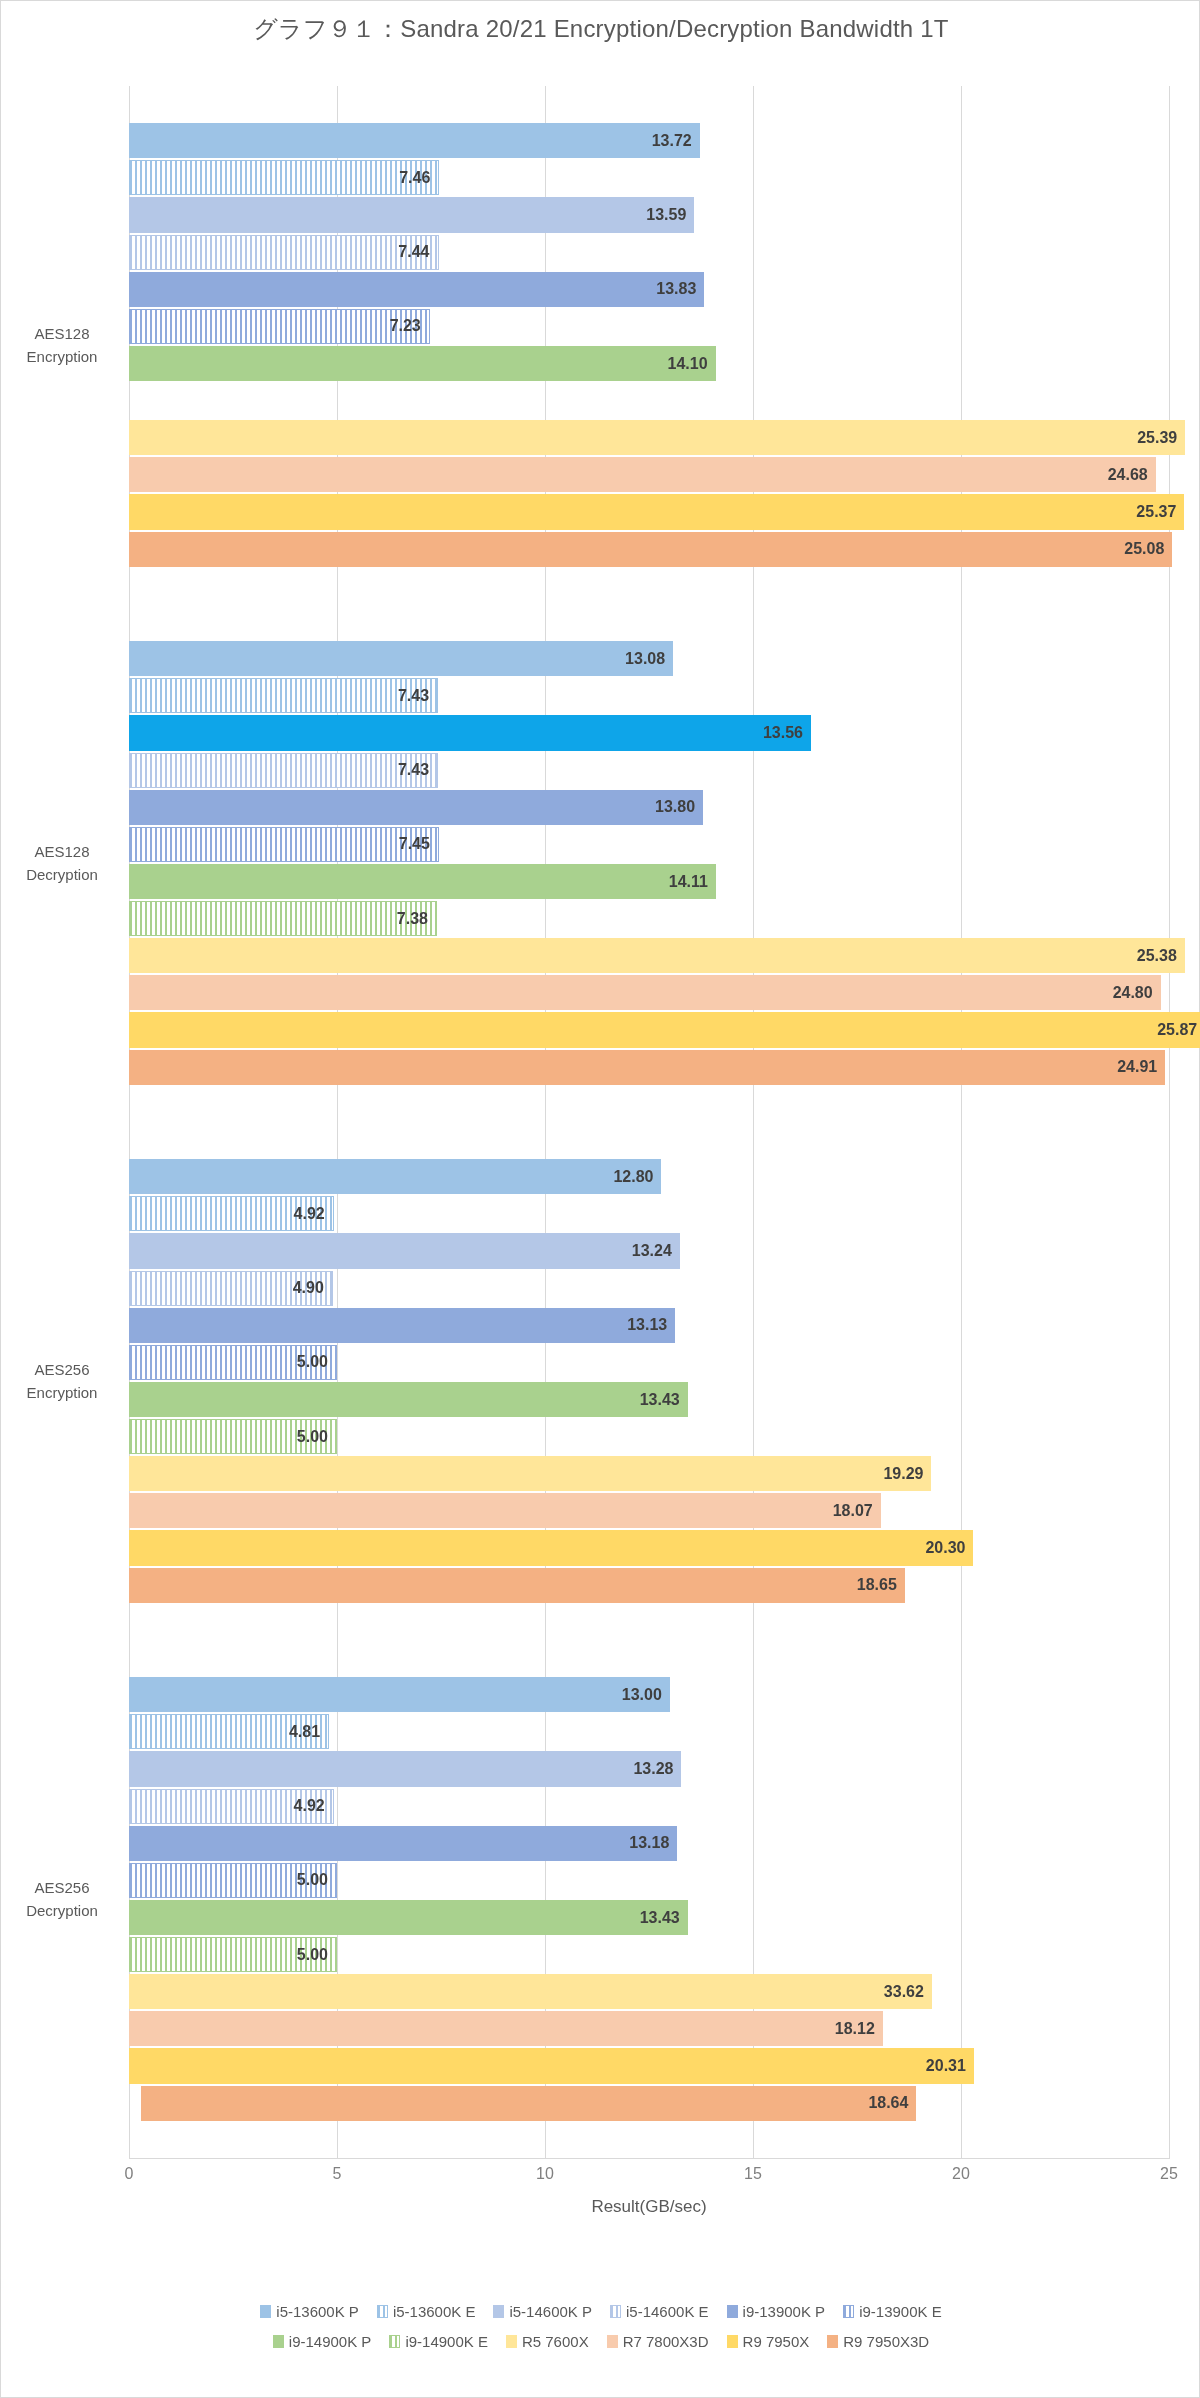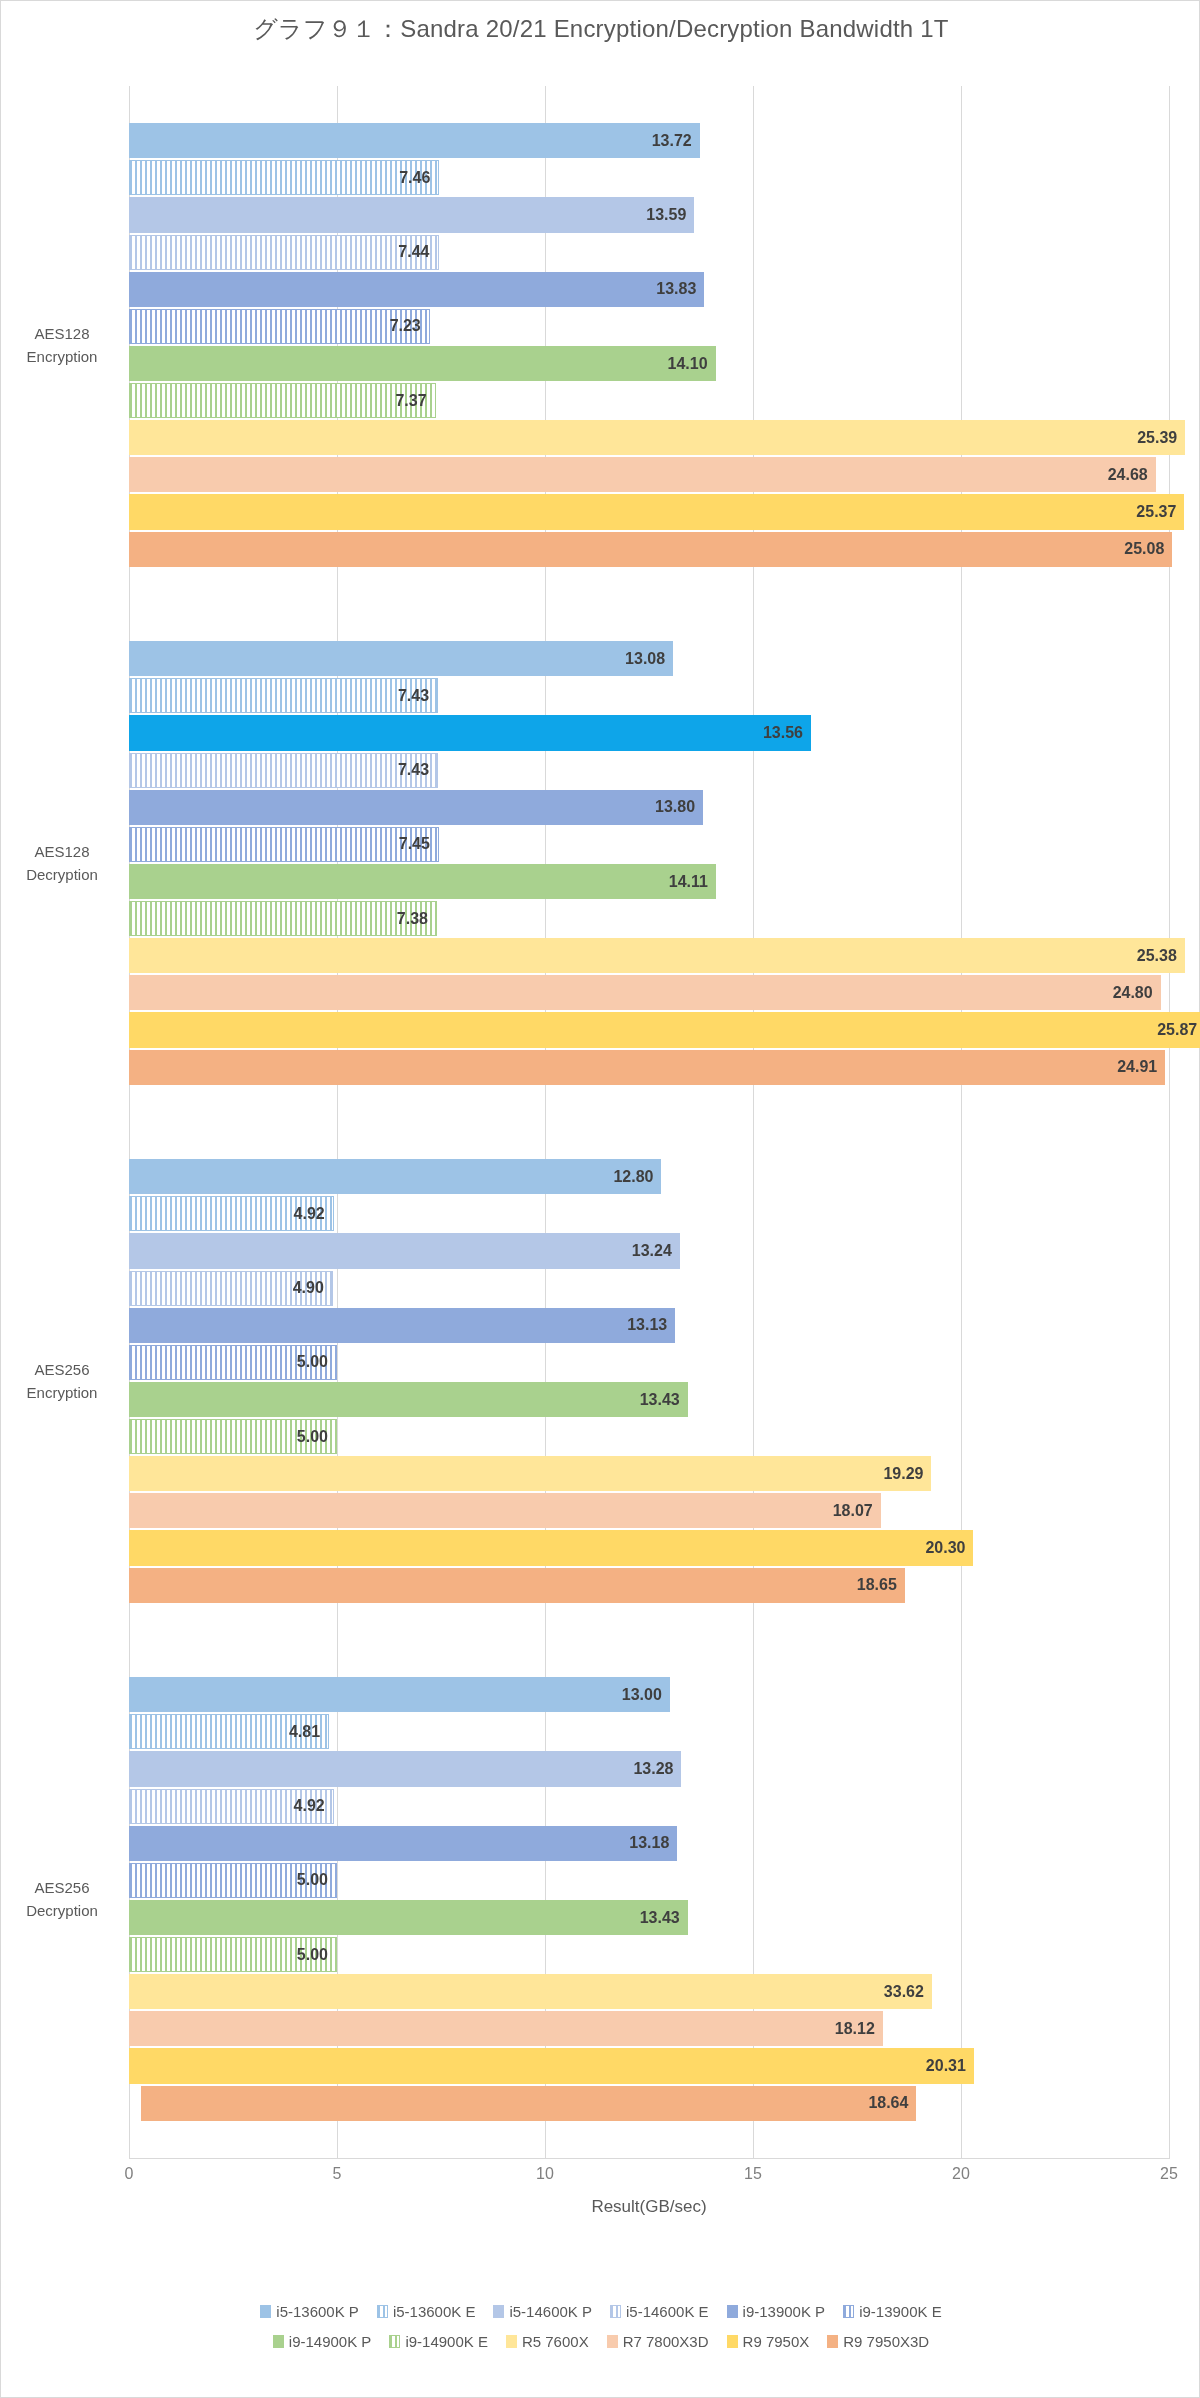--- a/index.html
+++ b/index.html
@@ -175,25 +175,20 @@
         <div class="bar-line" style="position: absolute; top: 185.617px; height: 37.1233px; width: 100%;">
           <div class="bar" title="i9-13900K E: 7.23" style="width: 300.768px; background: repeating-linear-gradient(90deg, rgb(143, 170, 220) 0px, rgb(143, 170, 220) 2px, rgb(255, 255, 255) 2px, rgb(255, 255, 255) 5px); border: 1px solid rgb(143, 170, 220); text-align: center;">
             <span class="val">7.23</span>
           </div>
         </div>
         <div class="bar-line" style="position: absolute; top: 222.74px; height: 37.1233px; width: 100%;">
           <div class="bar" title="i9-14900K P: 14.10" style="width: 586.56px; background: rgb(169, 209, 142);">
             <span class="val">14.10</span>
           </div>
         </div>
-        <div class="bar-line" style="position: absolute; top: 259.863px; height: 37.1233px; width: 100%;">
-          <div class="bar" title="i9-14900K E: 7.37" style="width: 306.592px; background: repeating-linear-gradient(90deg, rgb(169, 209, 142) 0px, rgb(169, 209, 142) 2px, rgb(255, 255, 255) 2px, rgb(255, 255, 255) 5px); border: 1px solid rgb(169, 209, 142);">
-            <span class="val">7.37</span>
-          </div>
-        </div>
         <div class="bar-line" style="position: absolute; top: 296.987px; height: 37.1233px; width: 100%;">
           <div class="bar" title="R5 7600X: 25.39" style="width: 1056.22px; background: rgb(255, 230, 153);">
             <span class="val">25.39</span>
           </div>
         </div>
         <div class="bar-line" style="position: absolute; top: 334.11px; height: 37.1233px; width: 100%;">
           <div class="bar" title="R7 7800X3D: 24.68" style="width: 1026.69px; background: rgb(248, 203, 173);">
             <span class="val">24.68</span>
           </div>
         </div>

